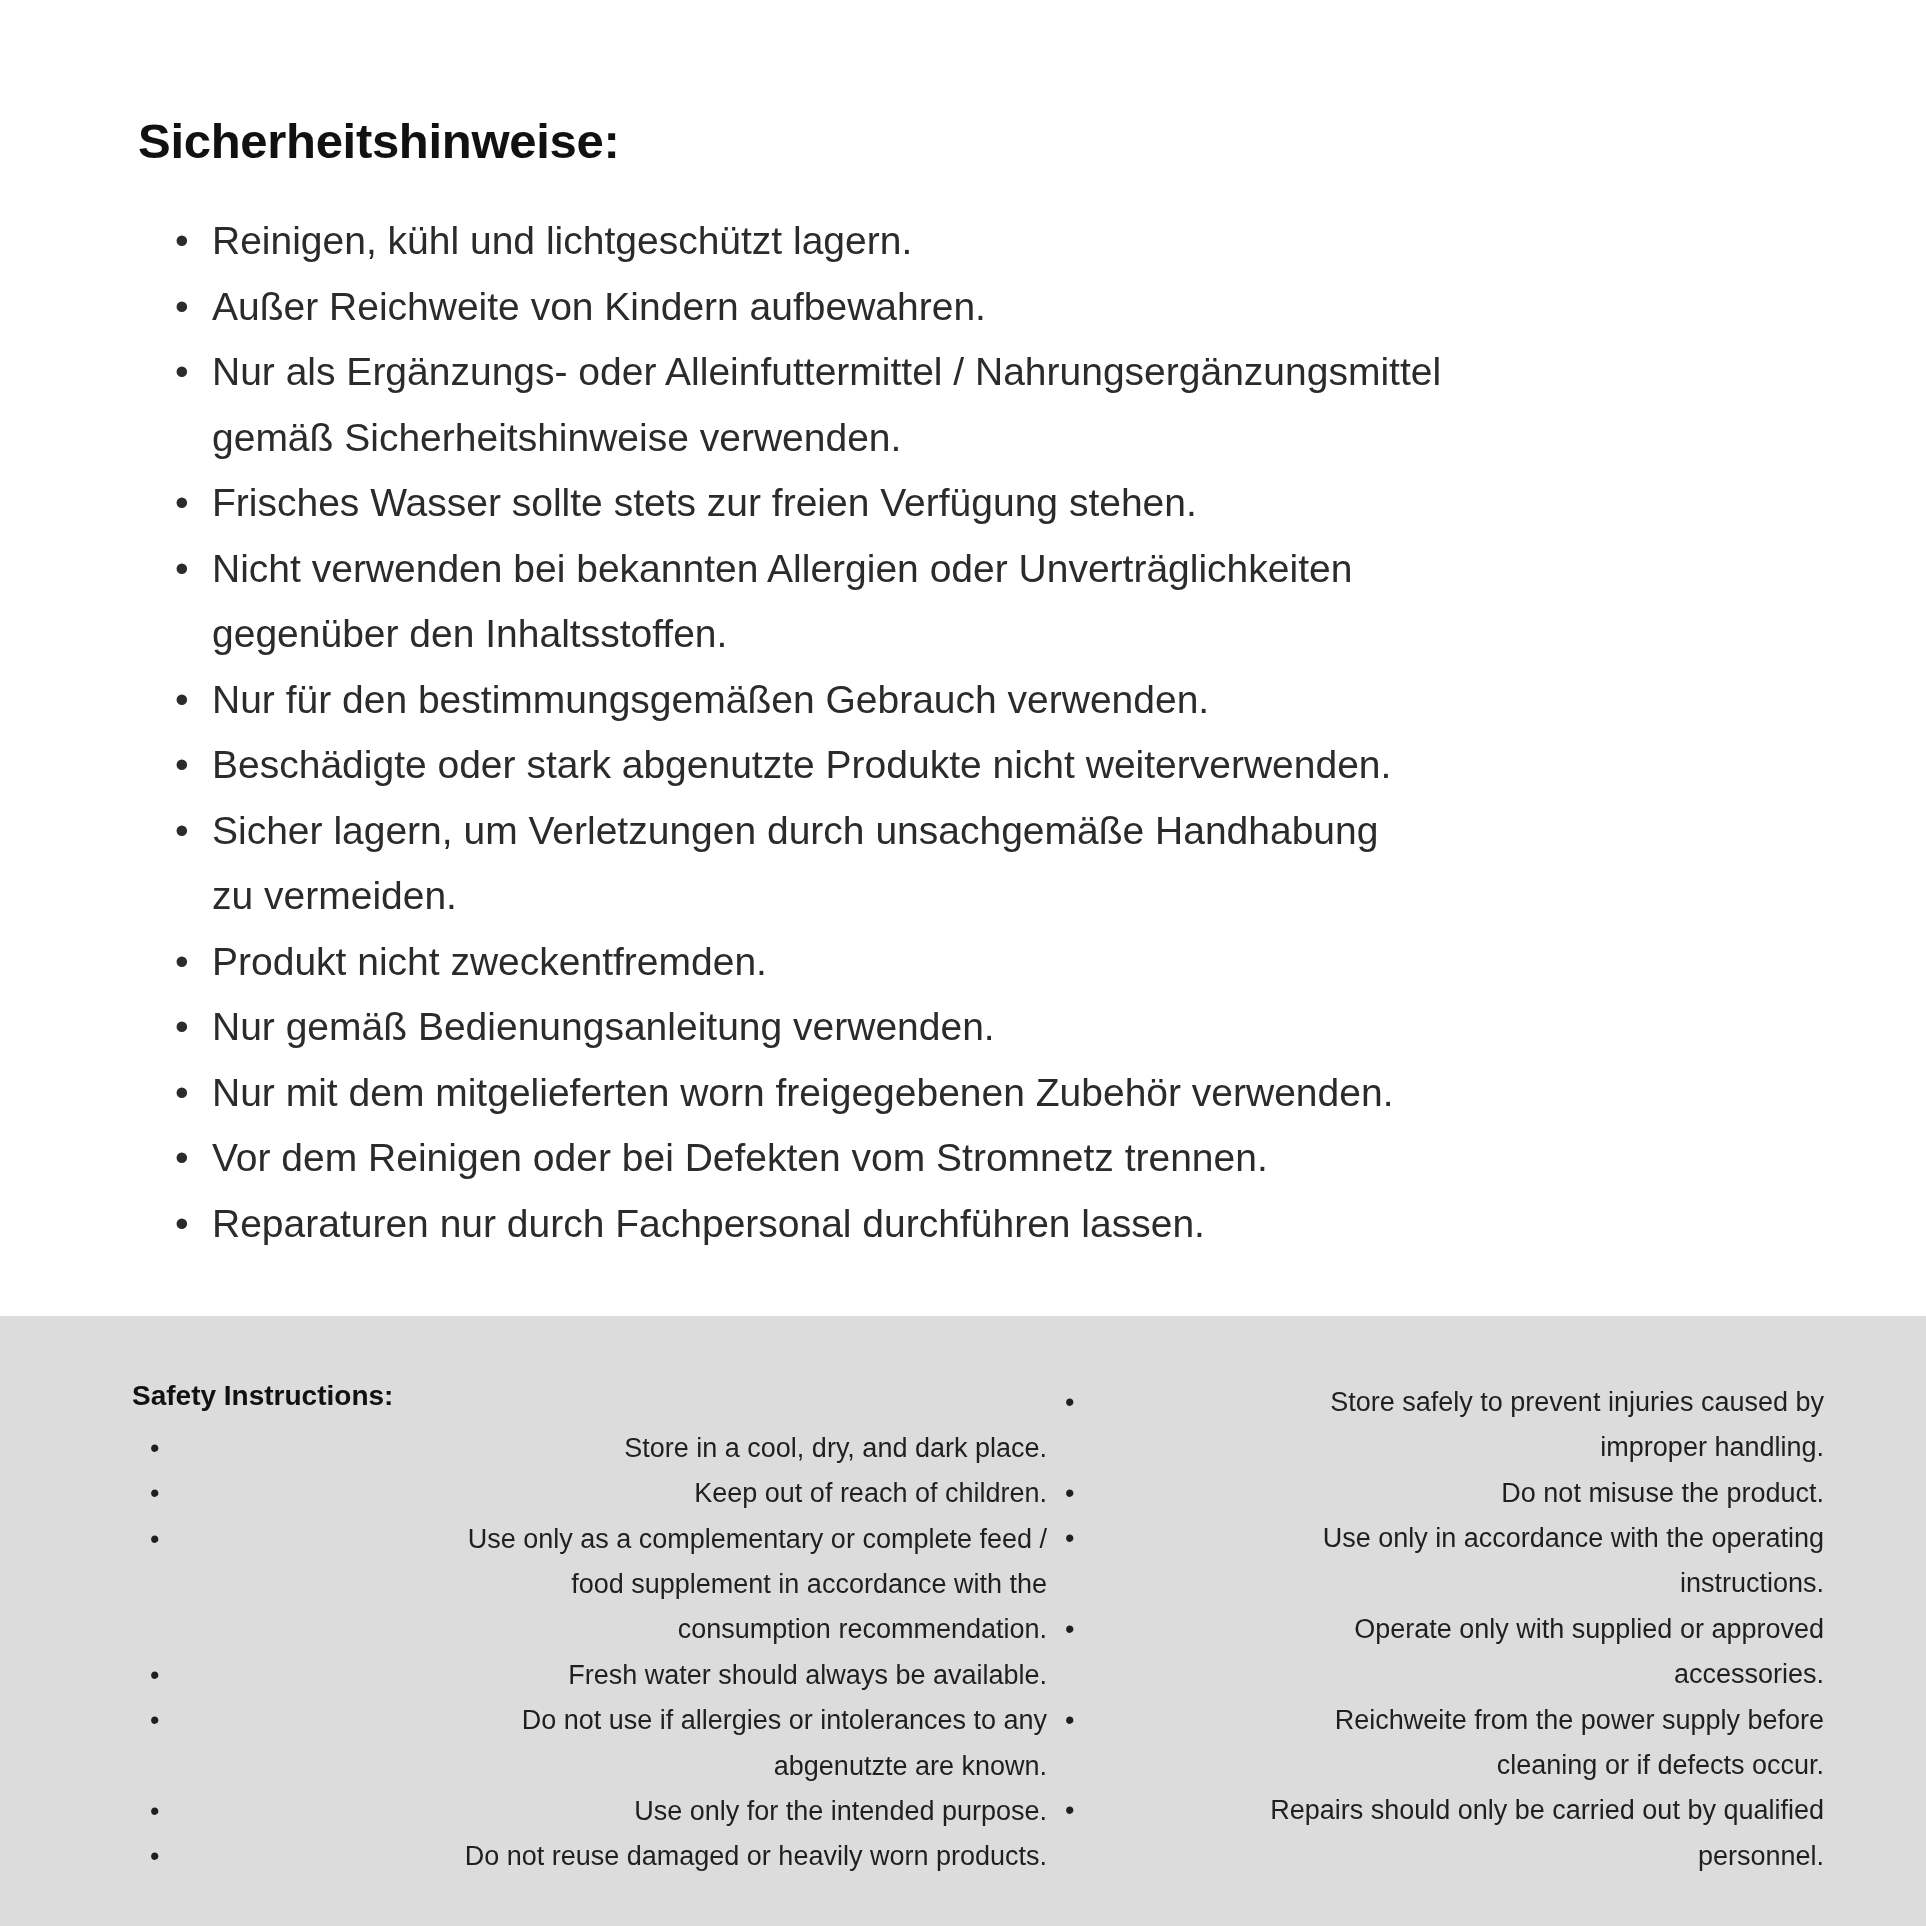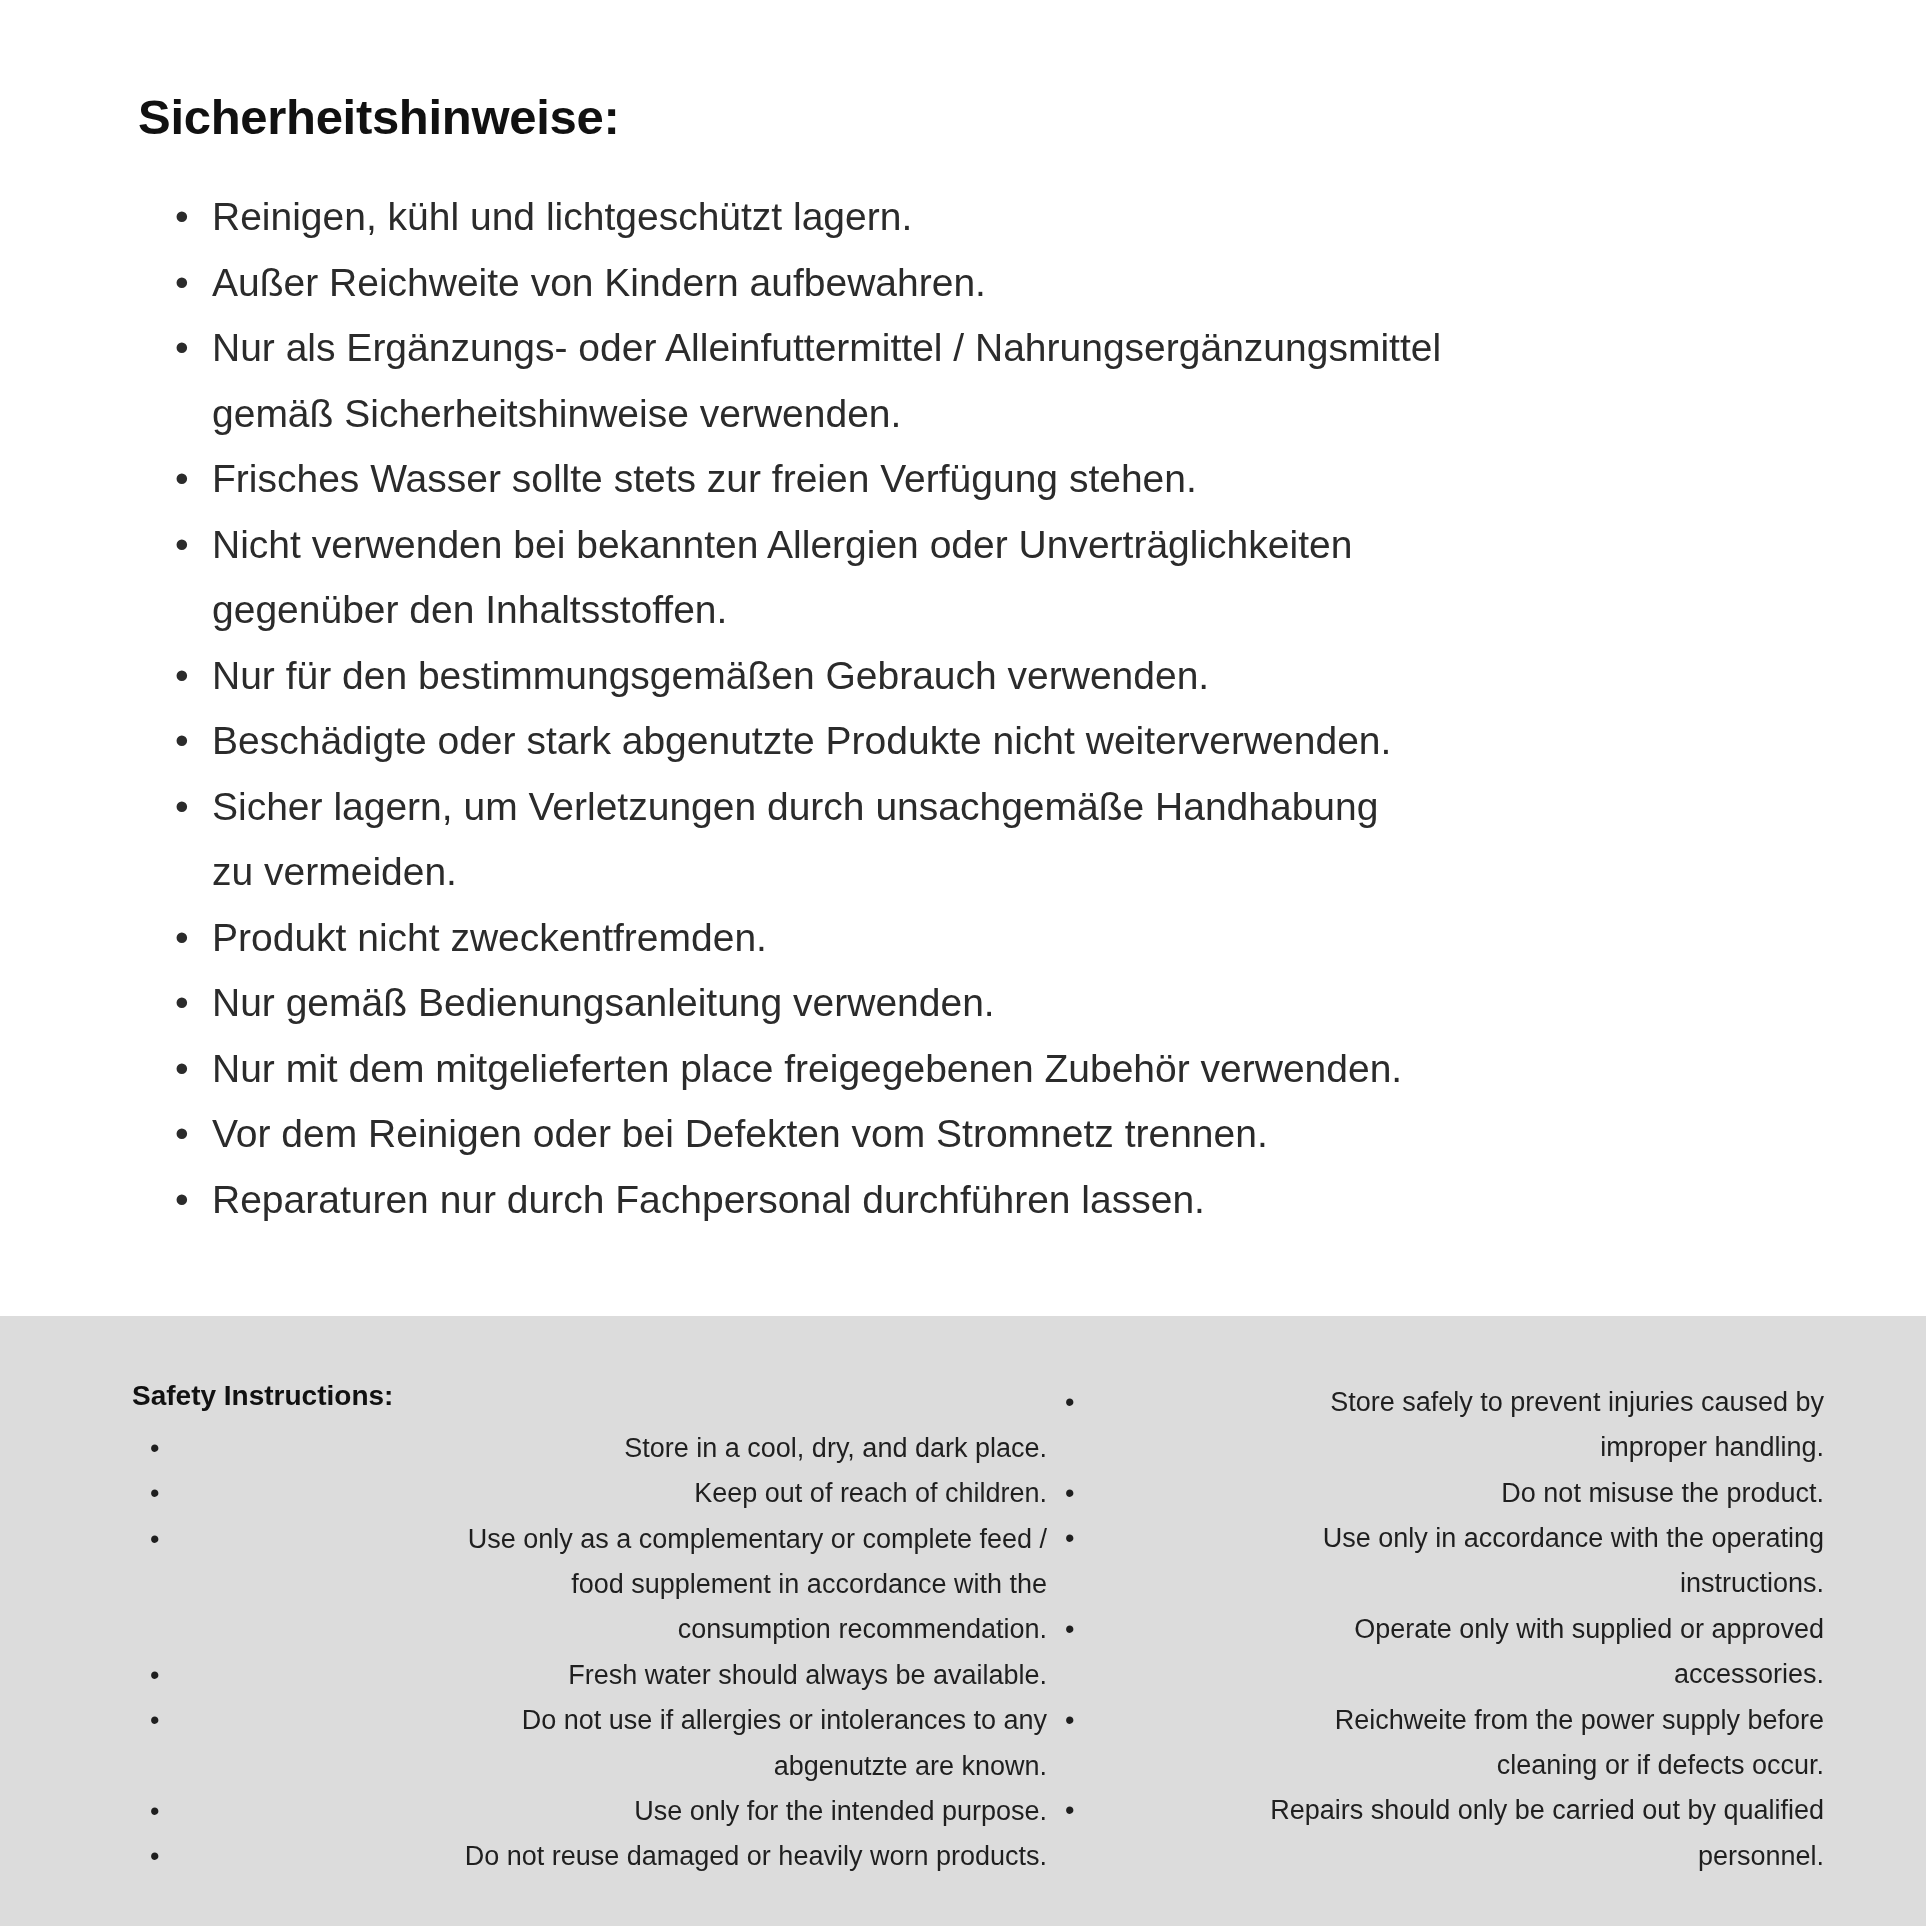--- a/index.html
+++ b/index.html
@@ -15,21 +15,21 @@
   .page {
     width: 1926px;
     height: 1926px;
     display: flex;
     flex-direction: column;
   }
 
   
   .german-section {
     flex: 1 1 auto;
-    padding: 89px 96px 0 138px;
+    padding: 113px 96px 0 138px;
     background: #ffffff;
   }
 
   .german-title {
     font-size: 49px;
     font-weight: 700;
     color: #111111;
     margin-bottom: 39px;
     letter-spacing: -0.3px;
   }
@@ -153,21 +153,21 @@
       <div class="g-item">
         <span class="bullet">•</span>
         <span class="txt">Produkt nicht zweckentfremden.</span>
       </div>
       <div class="g-item">
         <span class="bullet">•</span>
         <span class="txt">Nur gemäß Bedienungsanleitung verwenden.</span>
       </div>
       <div class="g-item">
         <span class="bullet">•</span>
-        <span class="txt">Nur mit dem mitgelieferten place freigegebenen Zubehör verwenden.</span>
+        <span class="txt">Nur mit dem mitgelieferten worn freigegebenen Zubehör verwenden.</span>
       </div>
       <div class="g-item">
         <span class="bullet">•</span>
         <span class="txt">Vor dem Reinigen oder bei Defekten vom Stromnetz trennen.</span>
       </div>
       <div class="g-item">
         <span class="bullet">•</span>
         <span class="txt">Reparaturen nur durch Fachpersonal durchführen lassen.</span>
       </div>
     </div>

